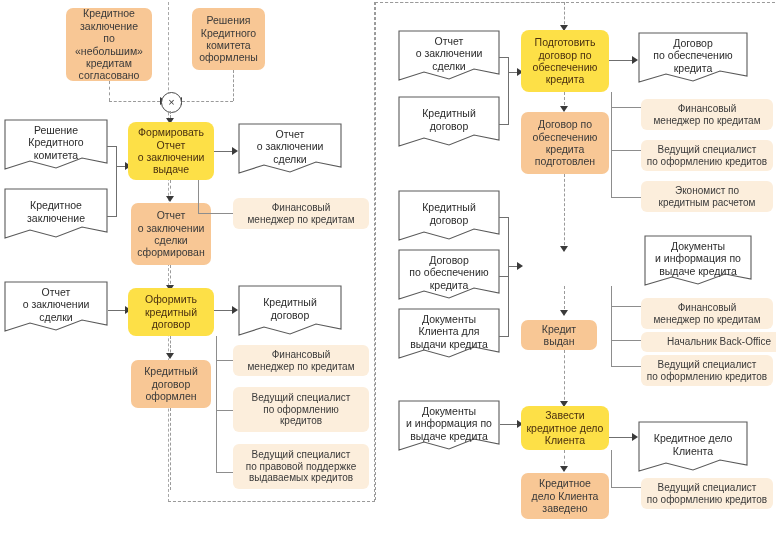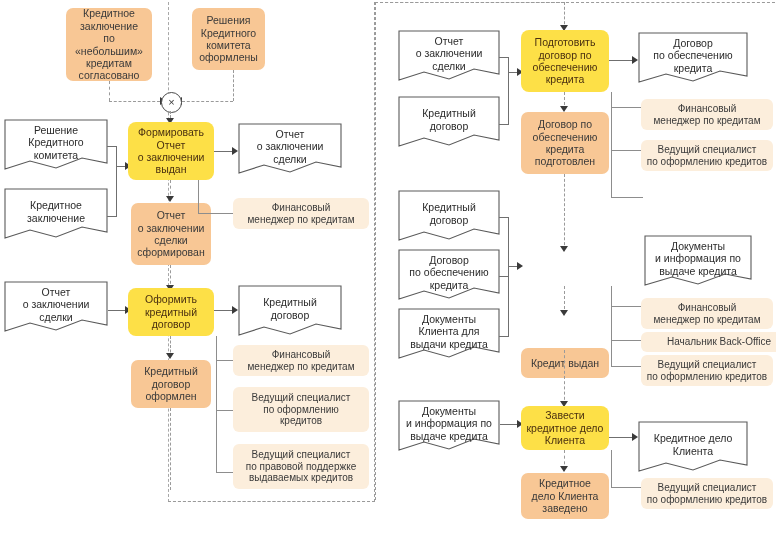--- a/index.html
+++ b/index.html
@@ -167,21 +167,21 @@
 
   <div class="ln v" style="left:116px;top:146px;height:70px;"></div>
   <div class="ln h" style="left:107px;top:146px;width:10px;"></div>
   <div class="ln h" style="left:107px;top:216px;width:10px;"></div>
   <div class="ln h" style="left:116px;top:166px;width:11px;"></div>
   <div class="arrow r" style="left:125px;top:162px;"></div>
 
   <div class="node func" style="left:128px;top:122px;width:86px;height:58px;">Формировать
 Отчет
 о заключении
-выдан</div>
+выдаче</div>
 
   <div class="ln h" style="left:214px;top:151px;width:21px;"></div>
   <div class="arrow r" style="left:232px;top:147px;"></div>
 
   <div class="docwrap" style="left:238px;top:123px;width:104px;height:56px;">
     <svg width="104" height="56" viewBox="0 0 104 56">
       <path d="M1 1 H103 V44 L78 39 L52 49 L26 42 L1 50 Z" fill="#ffffff" stroke="#5a5a5a" stroke-width="1.1"></path>
     </svg>
     <div class="doclabel" style="width:104px;height:56px;">Отчет
 о заключении
@@ -310,20 +310,22 @@
 
   <div class="ln v grey" style="left:611px;top:92px;height:105px;"></div>
   <div class="ln h grey" style="left:611px;top:107px;width:32px;"></div>
   <div class="ln h grey" style="left:611px;top:150px;width:32px;"></div>
   <div class="ln h grey" style="left:611px;top:197px;width:32px;"></div>
 
   <div class="node role" style="left:641px;top:99px;width:132px;height:31px;">Финансовый
 менеджер по кредитам</div>
   <div class="node role" style="left:641px;top:140px;width:132px;height:31px;">Ведущий специалист
 по оформлению кредитов</div>
+  <div class="node role" style="left:641px;top:181px;width:132px;height:31px;">Экономист по
+кредитным расчетом</div>
 
   <div class="docwrap" style="left:398px;top:190px;width:102px;height:56px;">
     <svg width="102" height="56" viewBox="0 0 102 56">
       <path d="M1 1 H101 V44 L76 39 L51 49 L26 42 L1 50 Z" fill="#ffffff" stroke="#5a5a5a" stroke-width="1.1"></path>
     </svg>
     <div class="doclabel" style="width:102px;height:56px;">Кредитный
 договор</div>
   </div>
   <div class="docwrap" style="left:398px;top:249px;width:102px;height:56px;">
     <svg width="102" height="56" viewBox="0 0 102 56">
@@ -355,21 +357,21 @@
       <path d="M1 1 H107 V44 L81 39 L54 49 L28 42 L1 50 Z" fill="#ffffff" stroke="#5a5a5a" stroke-width="1.1"></path>
     </svg>
     <div class="doclabel" style="width:108px;height:56px;">Документы
 и информация по
 выдаче кредита</div>
   </div>
 
   <div class="dln v" style="left:564px;top:286px;height:28px;"></div>
   <div class="arrow d" style="left:560px;top:310px;"></div>
 
-  <div class="node event" style="left:521px;top:320px;width:88px;height:30px;margin-top:28px;">Кредит выдан</div>
+  <div class="node event" style="left:521px;top:320px;width:76px;height:30px;">Кредит выдан</div>
 
   <div class="dln v" style="left:564px;top:350px;height:55px;"></div>
   <div class="arrow d" style="left:560px;top:401px;"></div>
 
   <div class="ln v grey" style="left:611px;top:286px;height:80px;"></div>
   <div class="ln h grey" style="left:611px;top:306px;width:32px;"></div>
   <div class="ln h grey" style="left:611px;top:340px;width:32px;"></div>
   <div class="ln h grey" style="left:611px;top:366px;width:32px;"></div>
 
   <div class="node role" style="left:641px;top:298px;width:132px;height:31px;">Финансовый

